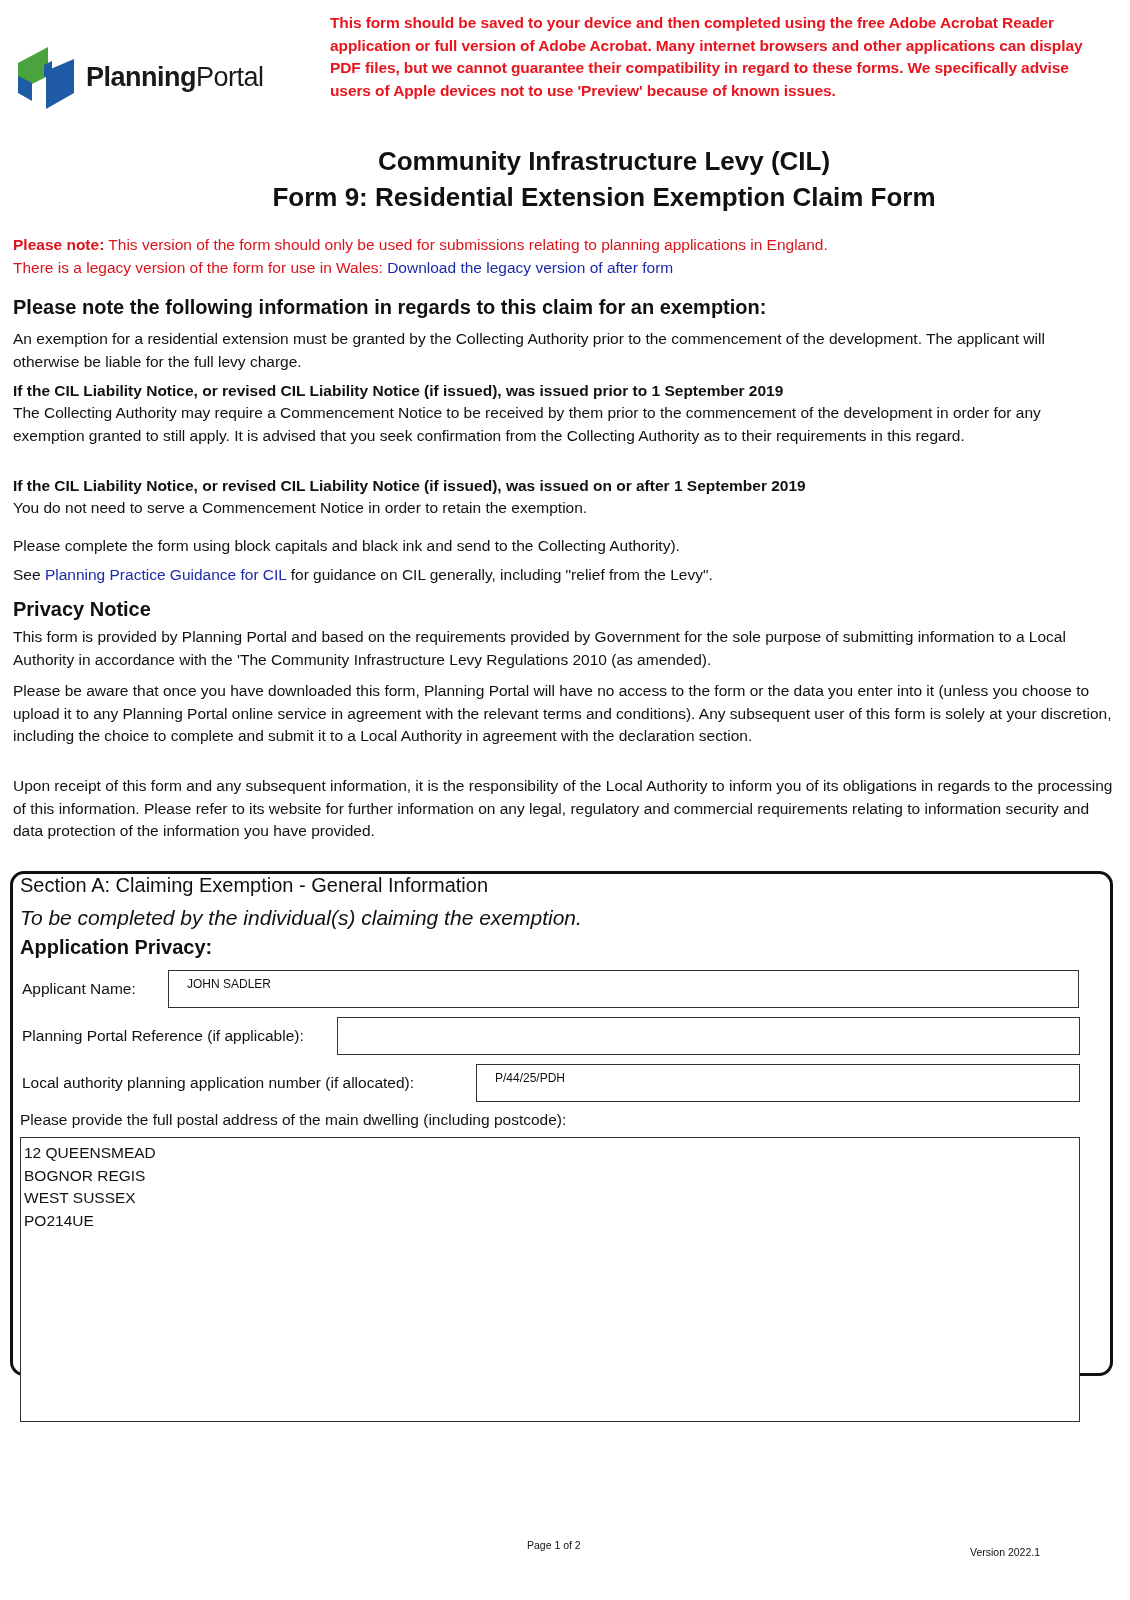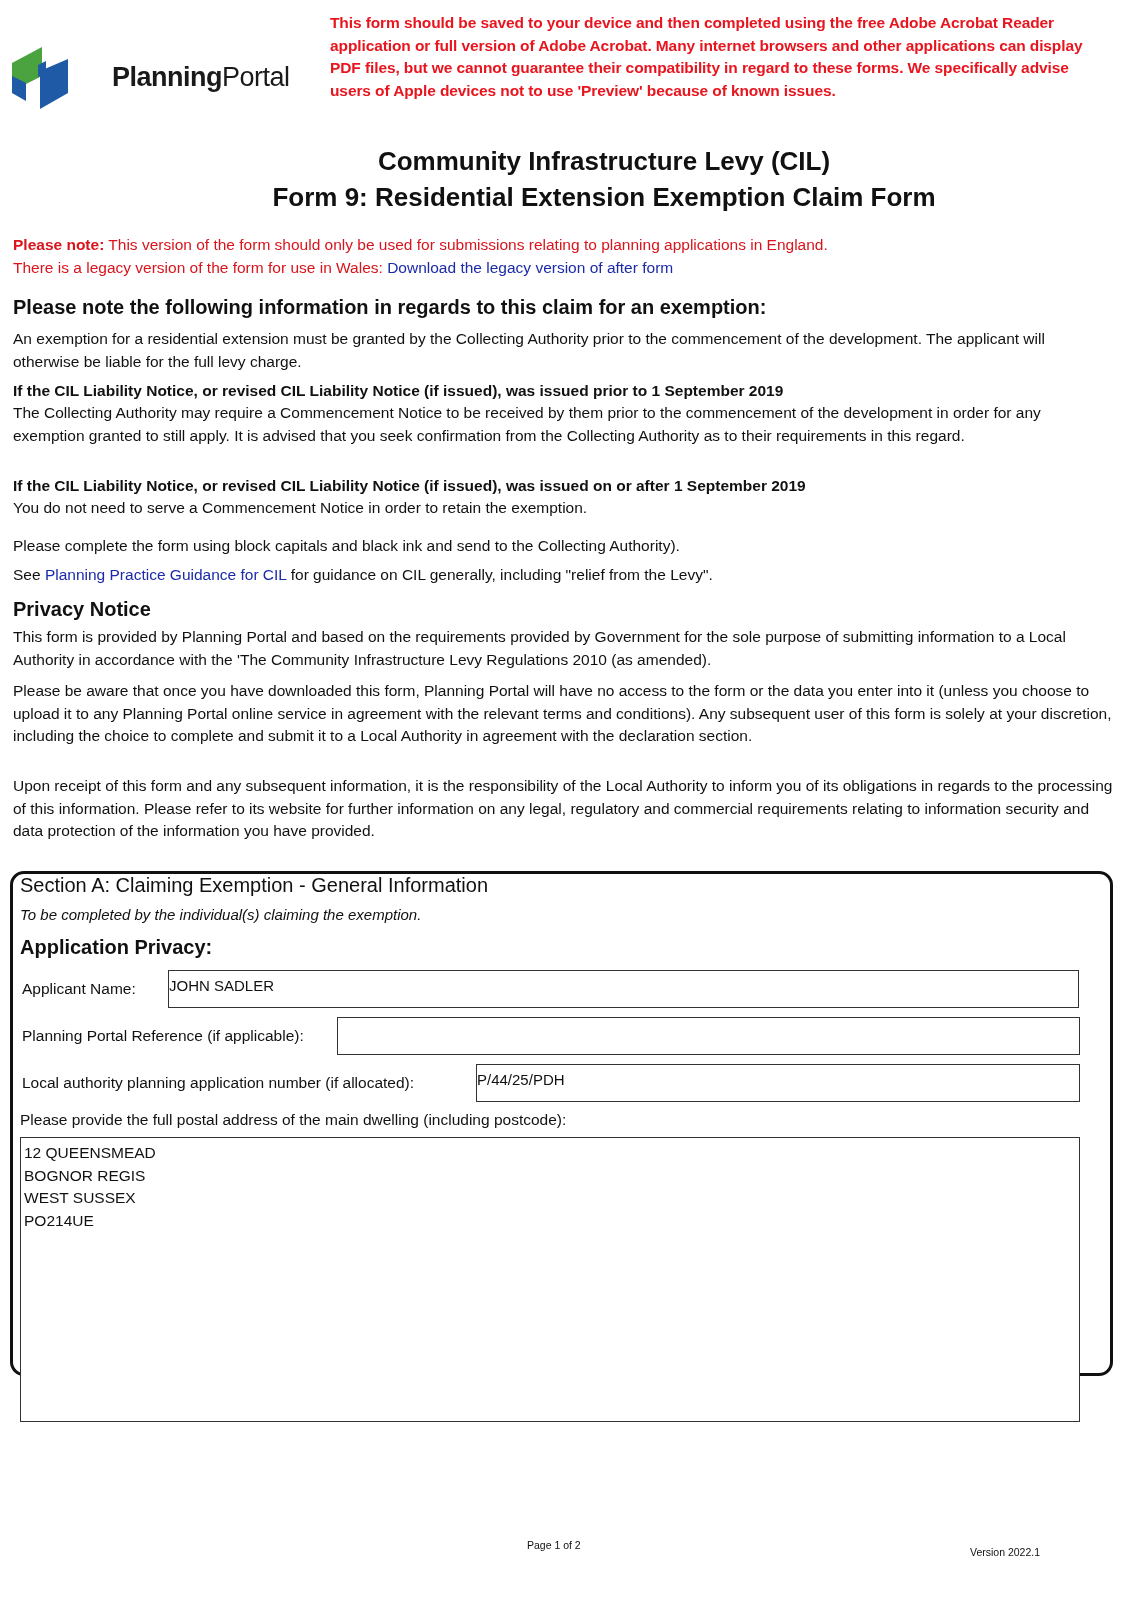--- a/index.html
+++ b/index.html
@@ -1,21 +1,21 @@
 <!DOCTYPE html>
 <html><head>
 <meta charset="utf-8">
 <style>
   html, body { margin: 0; padding: 0; background: #ffffff; }
   body { width: 1130px; height: 1600px; position: relative; overflow: hidden;
          font-family: "Liberation Sans", sans-serif; color: #111; }
   .abs { position: absolute; }
 
   
-  .logo { left: 12px; top: 42px; width: 270px; height: 70px; display: flex; align-items: center; gap: 32px; }
+  .logo { left: 18px; top: 42px; width: 270px; height: 70px; display: flex; align-items: center; }
   .logo svg { flex: 0 0 auto; }
   .logo-text { font-size: 27px; color: #1a1a1a; margin-left: 10px; letter-spacing: -0.5px; }
   .logo-text b { font-weight: bold; }
   .logo-text span.light { font-weight: normal; }
 
   .warning { left: 330px; top: 12px; width: 780px; color: #e8151f; font-weight: bold;
              font-size: 15.5px; line-height: 22.5px; letter-spacing: -0.1px; }
 
   .title { left: 0; width: 1130px; text-align: center; font-weight: bold; color: #111; font-size: 26px; margin-left: 39px; }
   .title1 { top: 146px; }
@@ -26,26 +26,26 @@
   .link { color: #1a2aa8; }
 
   .h2 { left: 13px; font-weight: bold; font-size: 20px; color: #111; }
   .para { left: 13px; width: 1100px; font-size: 15.5px; line-height: 22.5px; color: #111; }
   .para b { font-weight: bold; }
 
   
   .section { left: 10px; top: 871px; width: 1103px; height: 505px; border: 3px solid #111;
              border-radius: 14px; box-sizing: border-box; }
   .sec-title { left: 20px; top: 874px; font-size: 20px; font-weight: normal; }
-  .sec-sub { left: 20px; top: 906px; font-size: 15px; font-style: italic; }
+  .sec-sub { left: 20px; top: 906px; font-size: 21px; font-style: italic; }
   .app-details { left: 20px; top: 936px; font-size: 20px; font-weight: bold; }
 
   .field-label { font-size: 15.5px; color: #111; }
-  .field { border: 1.5px solid #333; box-sizing: border-box; font-size: 15px;
-           padding: 6px 0; background: #fff; color: #111; }
+  .field { border: 1.5px solid #333; box-sizing: border-box; font-size: 12px;
+           padding: 6px 18px; background: #fff; color: #111; }
   .textarea { border: 1.5px solid #333; box-sizing: border-box; font-size: 15.5px;
               padding: 4px 3px; line-height: 22.5px; background: #fff; white-space: pre-line; }
 
   .footer { font-size: 10.5px; color: #111; }
 </style>
 </head>
 <body>
 
 <div class="abs logo">
   <svg width="58" height="68" viewBox="0 0 58 68">

